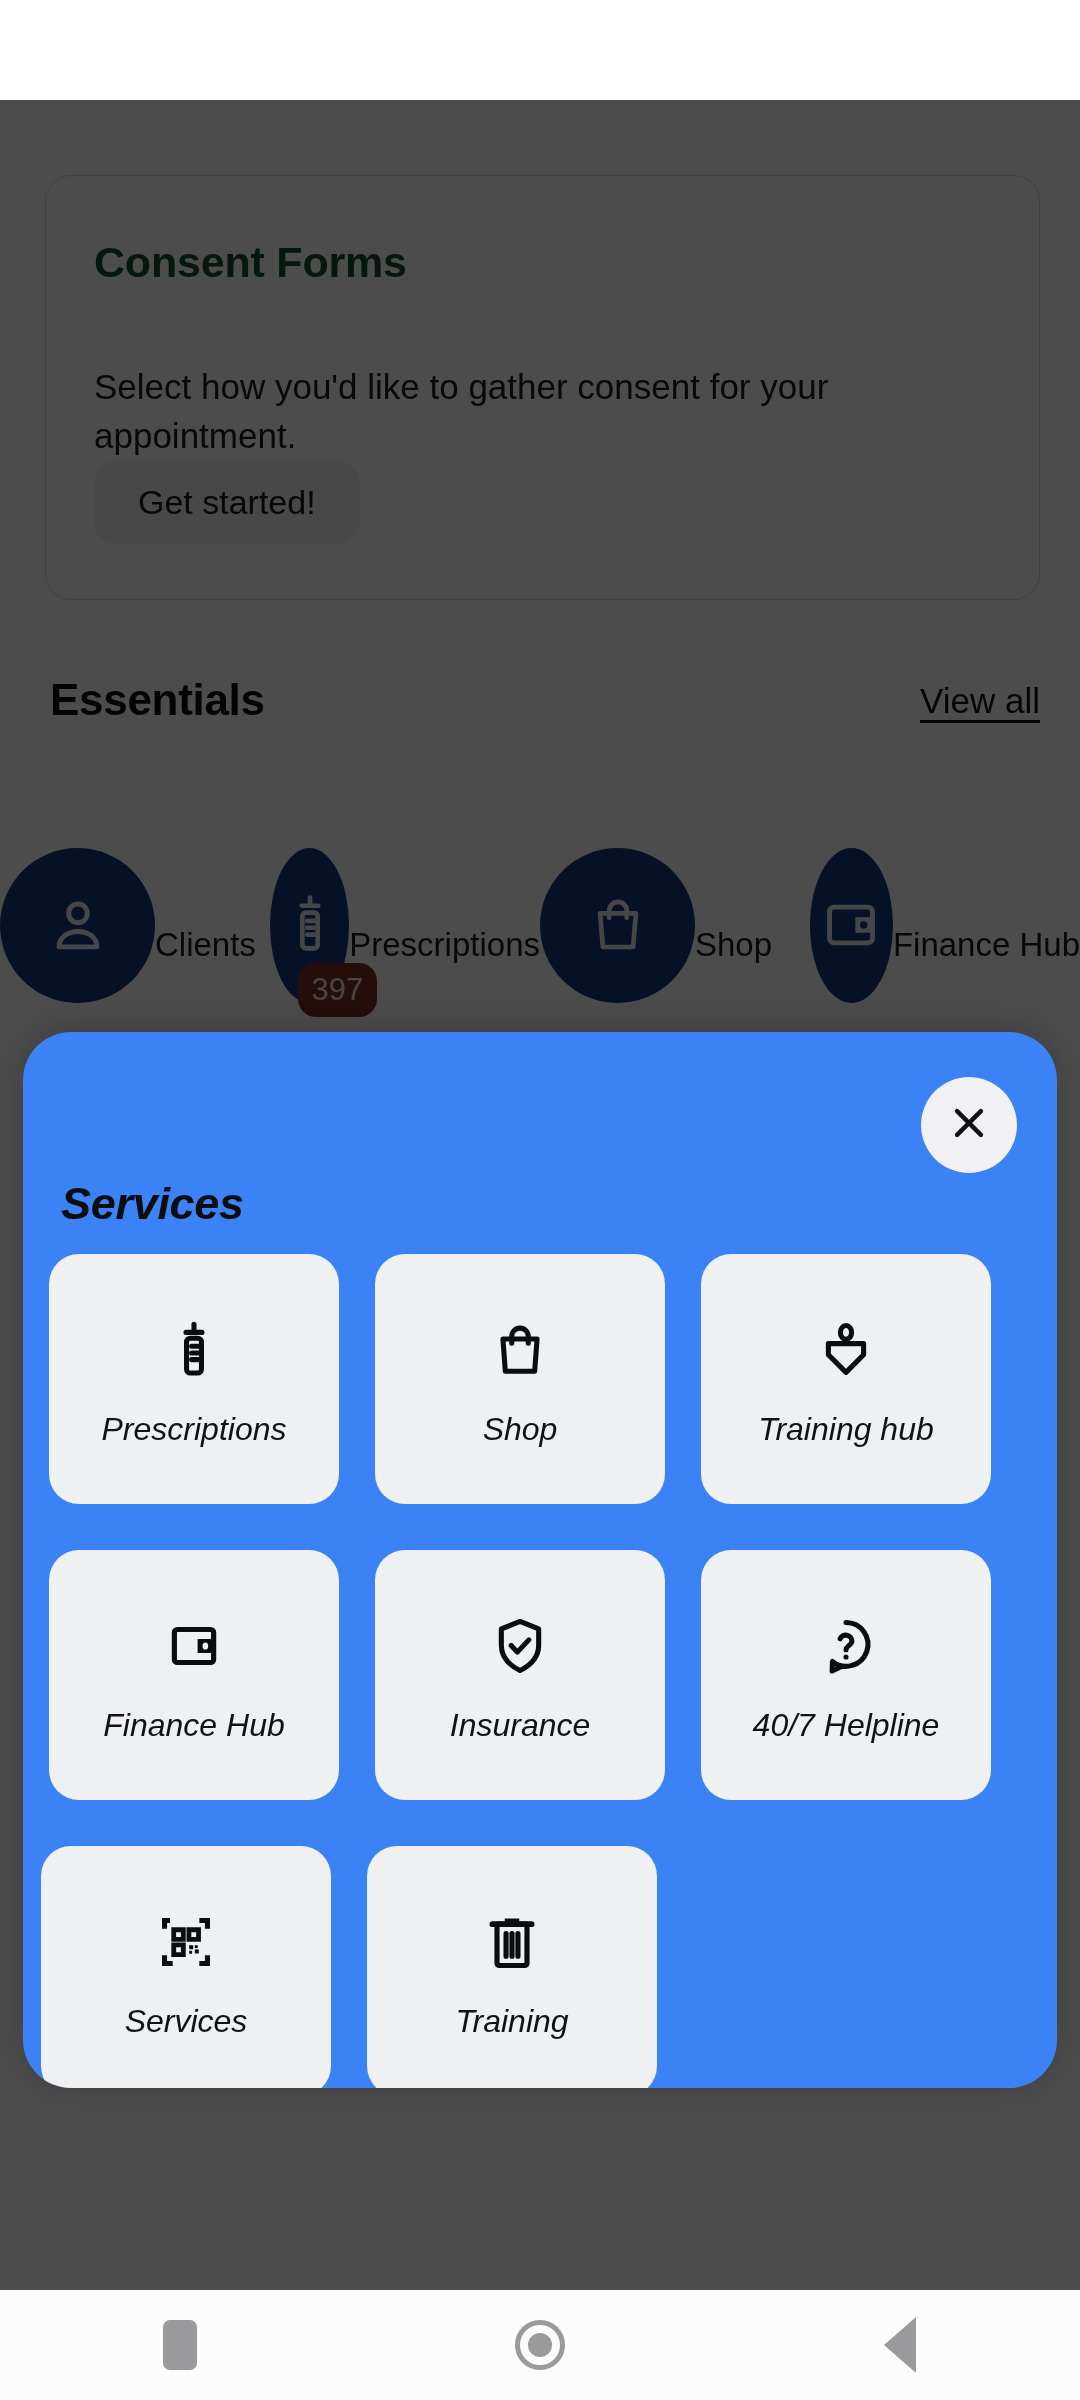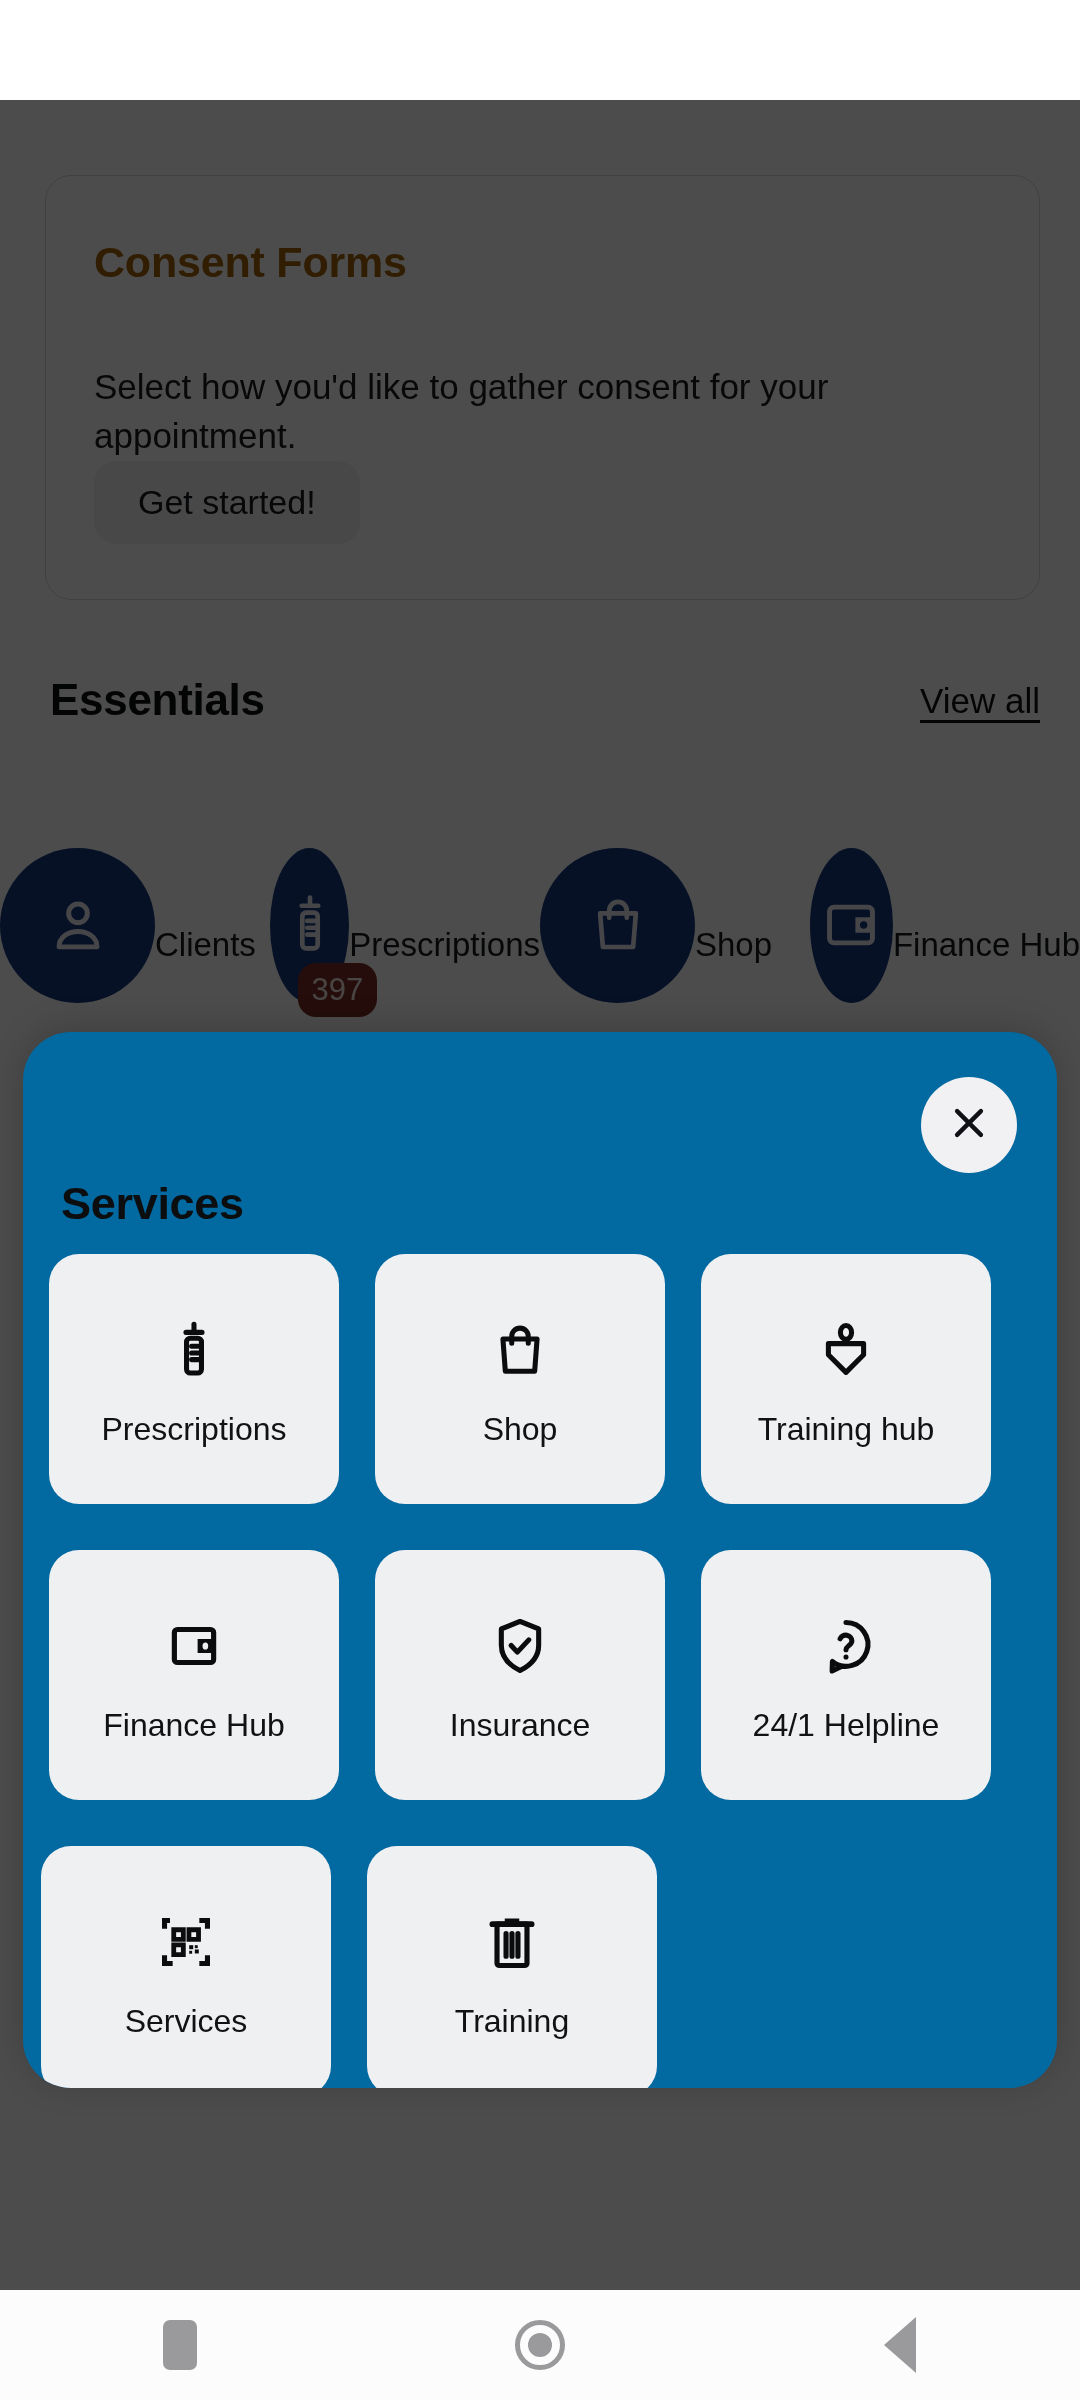--- a/index.html
+++ b/index.html
@@ -28,21 +28,21 @@
   
   #consent-card{
     position:absolute;left:45px;top:75px;width:995px;height:425px;
     border:1.5px solid #d8d8d8;
     border-radius:26px;
     background:#ffffff;
     box-sizing:border-box;
   }
   #consent-title{
     position:absolute;left:48px;top:62px;
-    font-size:43px;font-weight:700;color:#a16207;letter-spacing:-0.2px;
+    font-size:43px;font-weight:700;color:#14532d;letter-spacing:-0.2px;
   }
   #consent-desc{
     position:absolute;left:48px;top:138px;width:890px;
     font-size:35px;line-height:49px;color:#1b1c1f;font-weight:400;margin-top:48px;
   }
   #consent-cta{
     position:absolute;left:48px;top:285px;
     padding:22px 44px;
     border-radius:22px;
     background:#f0f0f2;
@@ -99,24 +99,25 @@
 
   
   #scrim{
     position:absolute;left:0;top:100px;width:1080px;height:2190px;
     background:rgba(0,0,0,0.70);
   }
 
   
   #services-sheet{
     position:absolute;left:23px;top:1032px;width:1034px;height:1056px;
-    background:#0369a1;
+    background:#3b82f6;
     border-radius:48px;
     box-shadow:0 -4px 34px rgba(0,0,0,0.18);
     overflow:hidden;
+    font-style:italic;
   }
   #close-button{
     position:absolute;right:40px;top:45px;
     width:96px;height:96px;border-radius:50%;
     background:#f1f1f3;
     display:flex;align-items:center;justify-content:center;
     cursor:pointer;
   }
   #sheet-title{
     position:absolute;left:38px;top:146px;
@@ -333,21 +334,21 @@
       </div>
 
       <div class="tile">
         <div class="tile-icon">
           <svg width="64" height="64" viewBox="0 0 24 24" fill="none" stroke="#0b0c0e" stroke-width="1.9" stroke-linecap="round" stroke-linejoin="round">
             <path d="M12 3.2a8.2 8.2 0 1 1-5.1 14.6l-0.1 3.6 3.3-1.6"></path>
             <path d="M9.8 9.3a2.3 2.3 0 0 1 4.4 0.8c0 1.6-2.2 1.9-2.2 3.3"></path>
             <circle cx="12" cy="16.1" r="0.95" fill="#0b0c0e" stroke="none"></circle>
           </svg>
         </div>
-        <div class="tile-label">24/1 Helpline</div>
+        <div class="tile-label">40/7 Helpline</div>
       </div>
 
     </div>
 
     <div class="grid-row r3">
 
 
       <div class="tile">
         <div class="tile-icon">
           <svg width="64" height="64" viewBox="0 0 24 24" fill="none" stroke="none">

